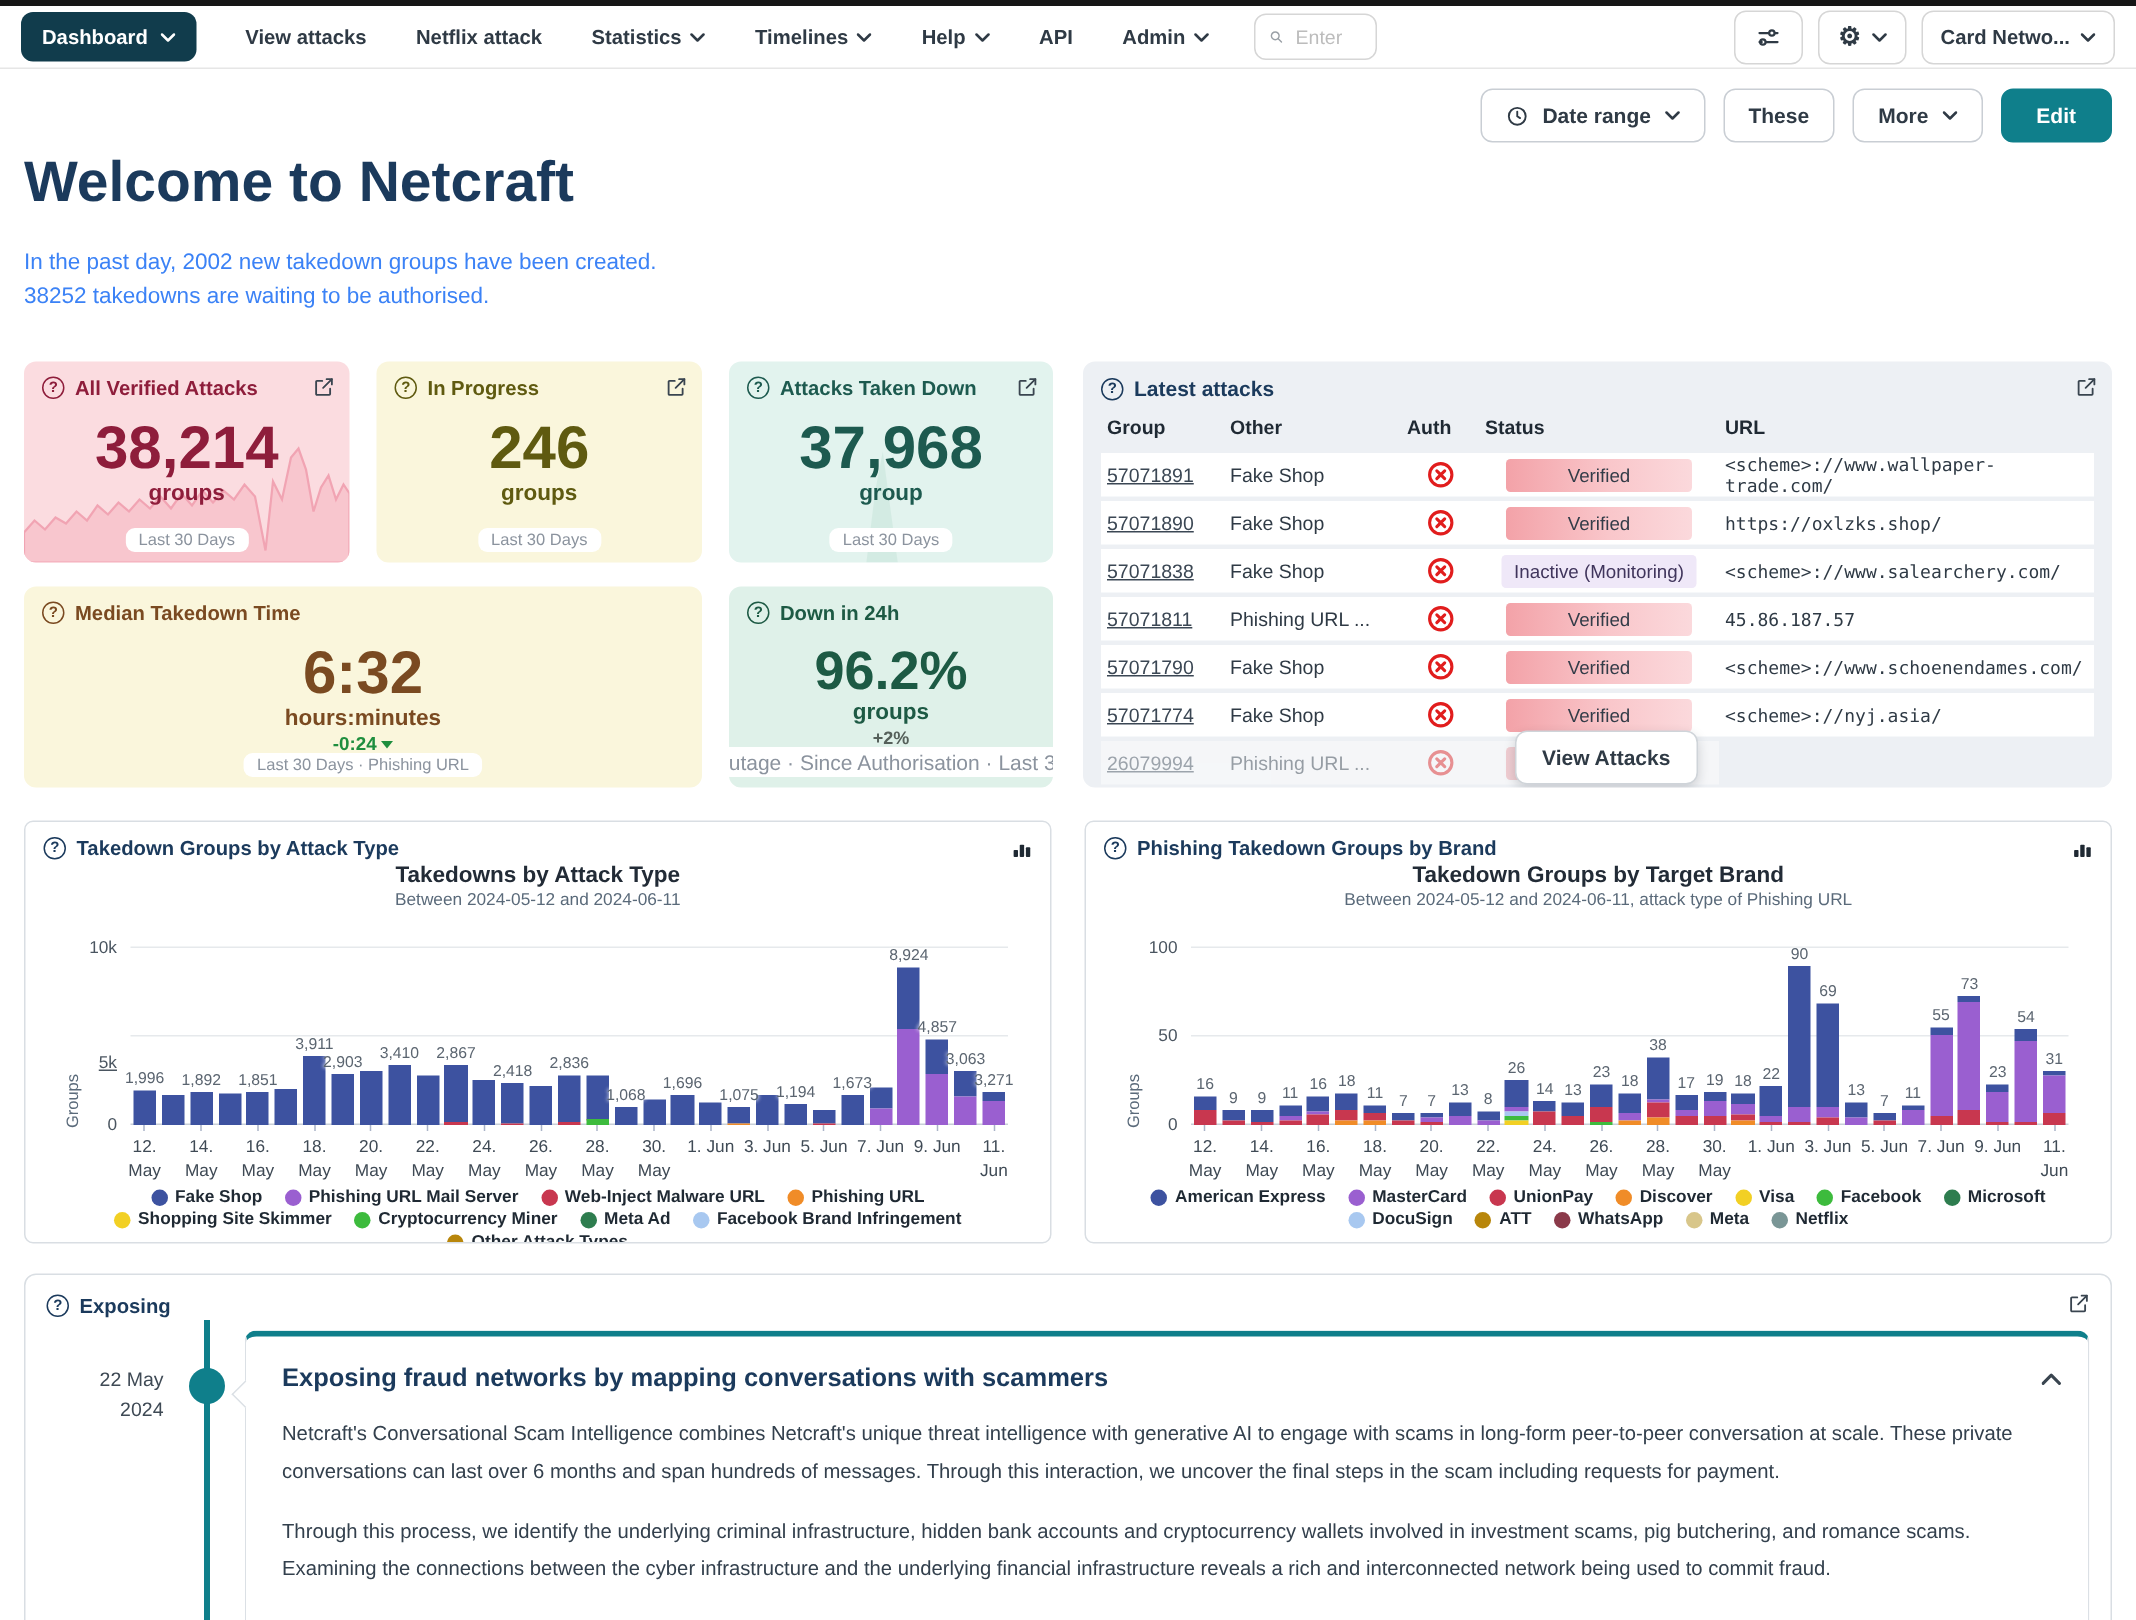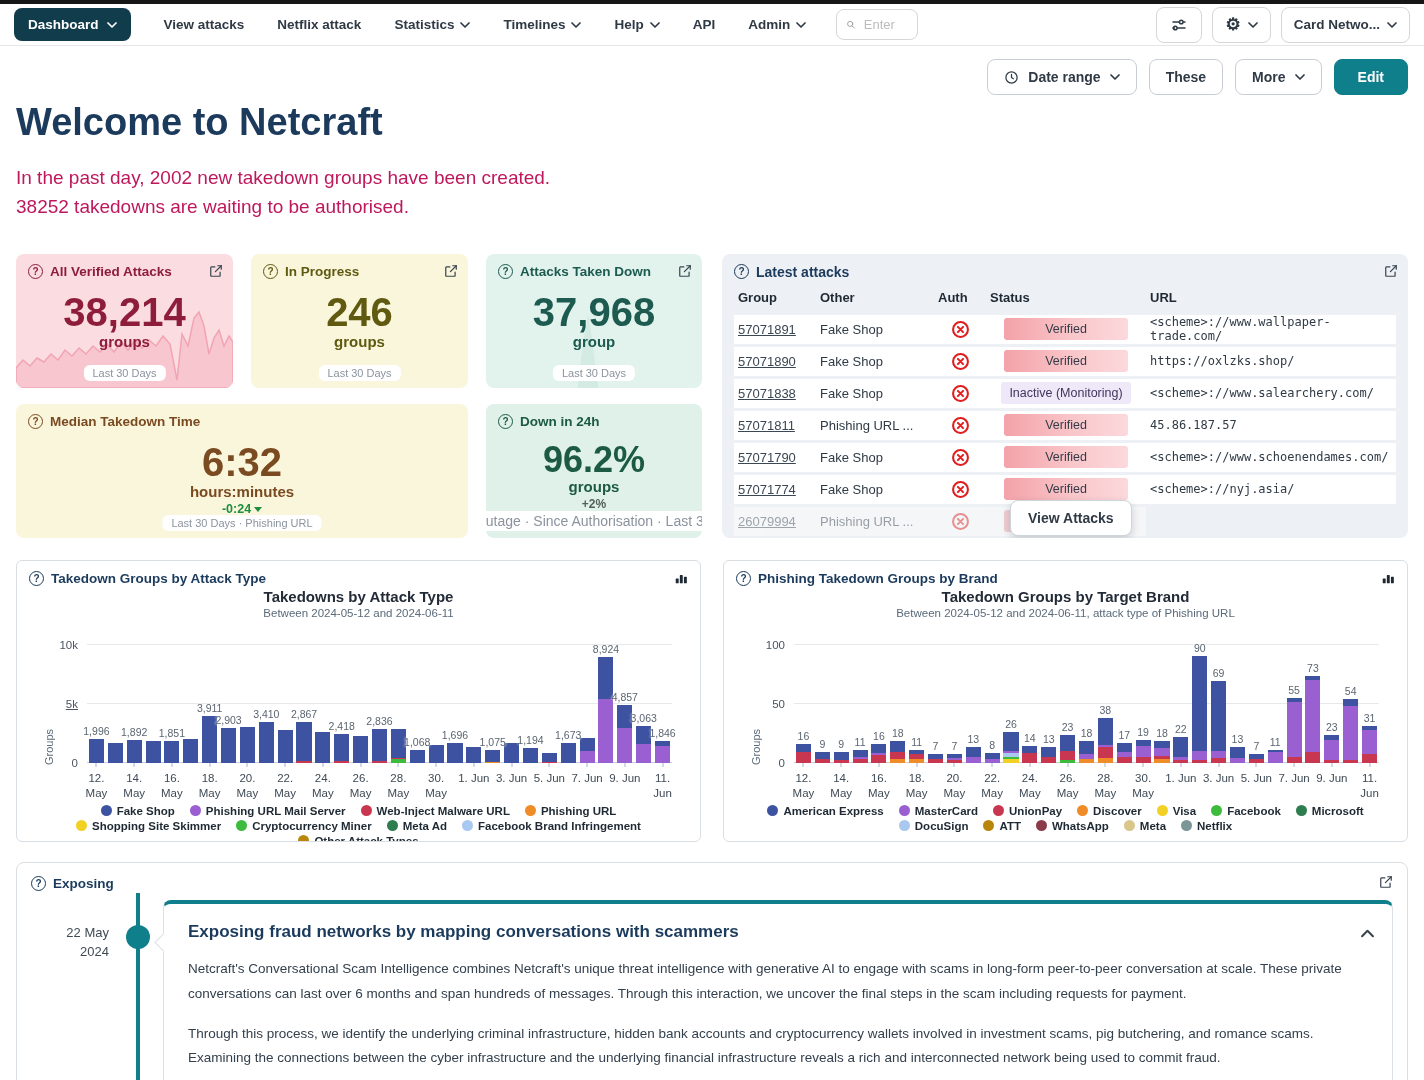--- a/index.html
+++ b/index.html
@@ -25,21 +25,21 @@
   .gear-glyph { font-size:17px; line-height:1; }
 
   main { padding:0 16px; }
 
   
   .toolbar { display:flex; justify-content:flex-end; gap:12px; margin-top:13px; }
   .tb-btn { height:36px; border:1px solid #c9ced4; border-radius:8px; background:#fff; display:flex; align-items:center;
     gap:9px; padding:0 16px; font-size:14px; font-weight:600; color:#2f3a45; cursor:pointer; }
   .tb-btn.primary { background:#0f7f8b; border-color:#0f7f8b; color:#fff; padding:0 23px; }
   h1 { font-size:38px; line-height:1.15; color:#1b3a5c; margin:6px 0 0; font-weight:700; }
-  .subtitle { margin-top:18px; font-size:19px; color:#be185d; line-height:1.55; }
+  .subtitle { margin-top:18px; font-size:15px; color:#3b82f6; line-height:1.55; }
 
   
   .grid { display:flex; gap:20px; margin-top:32px; }
   .left-col { width:686px; display:flex; flex-direction:column; gap:16px; }
   .cards-row1 { display:grid; grid-template-columns:217px 217px 216px; gap:18px; }
   .cards-row2 { display:grid; grid-template-columns:452px 216px; gap:18px; }
   .card { border-radius:8px; position:relative; height:134px; padding:10px 12px; overflow:hidden; }
   .card-head { display:flex; align-items:center; gap:7px; font-weight:700; font-size:13.5px; position:relative; z-index:2; }
   .ext-icon { position:absolute; top:10px; right:10px; color:#3a4550; z-index:4; cursor:pointer; }
   .big { text-align:center; font-size:40px; font-weight:700; margin-top:12px; line-height:1.05; position:relative; z-index:2; }
@@ -447,21 +447,21 @@
         </span>
       </div>
       <div class="chart-title">Takedowns by Attack Type</div>
       <div class="chart-sub">Between 2024-05-12 and 2024-06-11</div>
       <div class="plot-wrap">
         <span class="ylabel">Groups</span>
         <div class="plot-area">
             <div class="gridline baseline" style="bottom: 0px;"></div>
             <div class="ytick" style="bottom: 0px;">0</div>
             <div class="gridline" style="bottom: 59px;"></div>
-            <div class="ytick" style="bottom: 59px; text-decoration: underline;">5k</div>
+            <div class="ytick" style="bottom: 41px; text-decoration: underline;">5k</div>
             <div class="gridline" style="bottom: 118px;"></div>
             <div class="ytick" style="bottom: 118px;">10k</div>
             <div class="bar" style="left: 1.8871px; width: 15.0968px;">
               <div class="seg" style="height: 23.5528px; background: rgb(61, 82, 160);"></div>
             </div>
             <div class="dlabel" style="left: 9.43548px; bottom: 25.5528px;">1,996</div>
             <div class="bar" style="left: 20.7581px; width: 15.0968px;">
               <div class="seg" style="height: 20.06px; background: rgb(61, 82, 160);"></div>
             </div>
             <div class="bar" style="left: 39.629px; width: 15.0968px;">
@@ -572,21 +572,21 @@
             <div class="dlabel" style="left: 537.823px; bottom: 59.3126px;">4,857</div>
             <div class="bar" style="left: 549.145px; width: 15.0968px;">
               <div class="seg" style="height: 18.88px; background: rgb(154, 95, 208);"></div>
               <div class="seg" style="height: 17.2634px; background: rgb(61, 82, 160);"></div>
             </div>
             <div class="dlabel" style="left: 556.694px; bottom: 38.1434px;">3,063</div>
             <div class="bar" style="left: 568.016px; width: 15.0968px;">
               <div class="seg" style="height: 16.52px; background: rgb(154, 95, 208);"></div>
               <div class="seg" style="height: 5.2628px; background: rgb(61, 82, 160);"></div>
             </div>
-            <div class="dlabel" style="left: 575.565px; bottom: 23.7828px;">1,846</div>
+            <div class="dlabel" style="left: 575.565px; bottom: 23.7828px;">3,271</div>
             <div class="tickmark" style="left: 9.43548px;"></div>
             <div class="xtick" style="left: 9.43548px;">12.
 May</div>
             <div class="tickmark" style="left: 47.1774px;"></div>
             <div class="xtick" style="left: 47.1774px;">14.
 May</div>
             <div class="tickmark" style="left: 84.9194px;"></div>
             <div class="xtick" style="left: 84.9194px;">16.
 May</div>
             <div class="tickmark" style="left: 122.661px;"></div>

